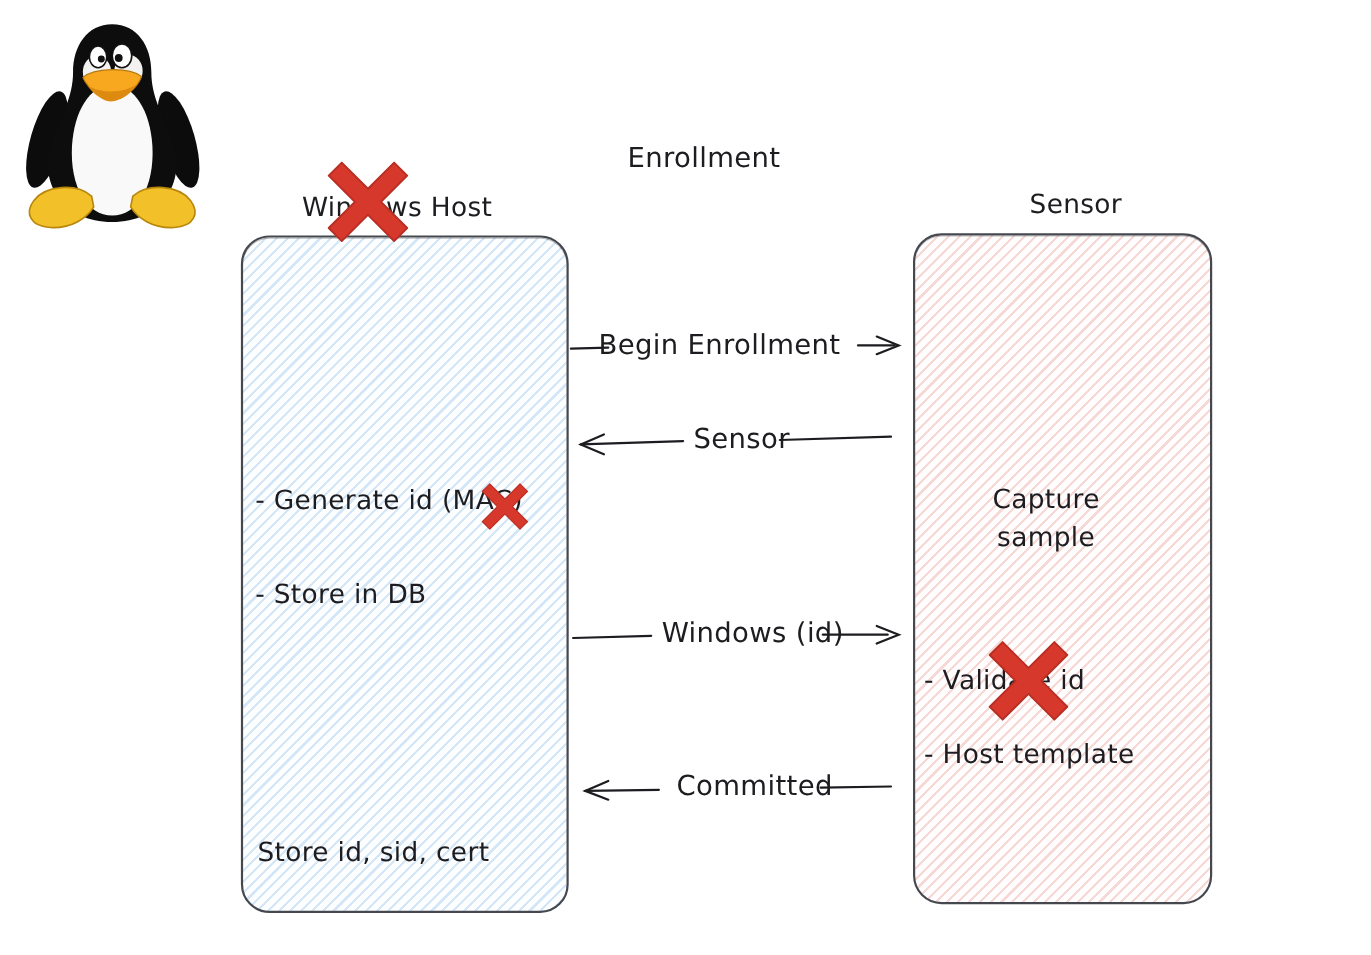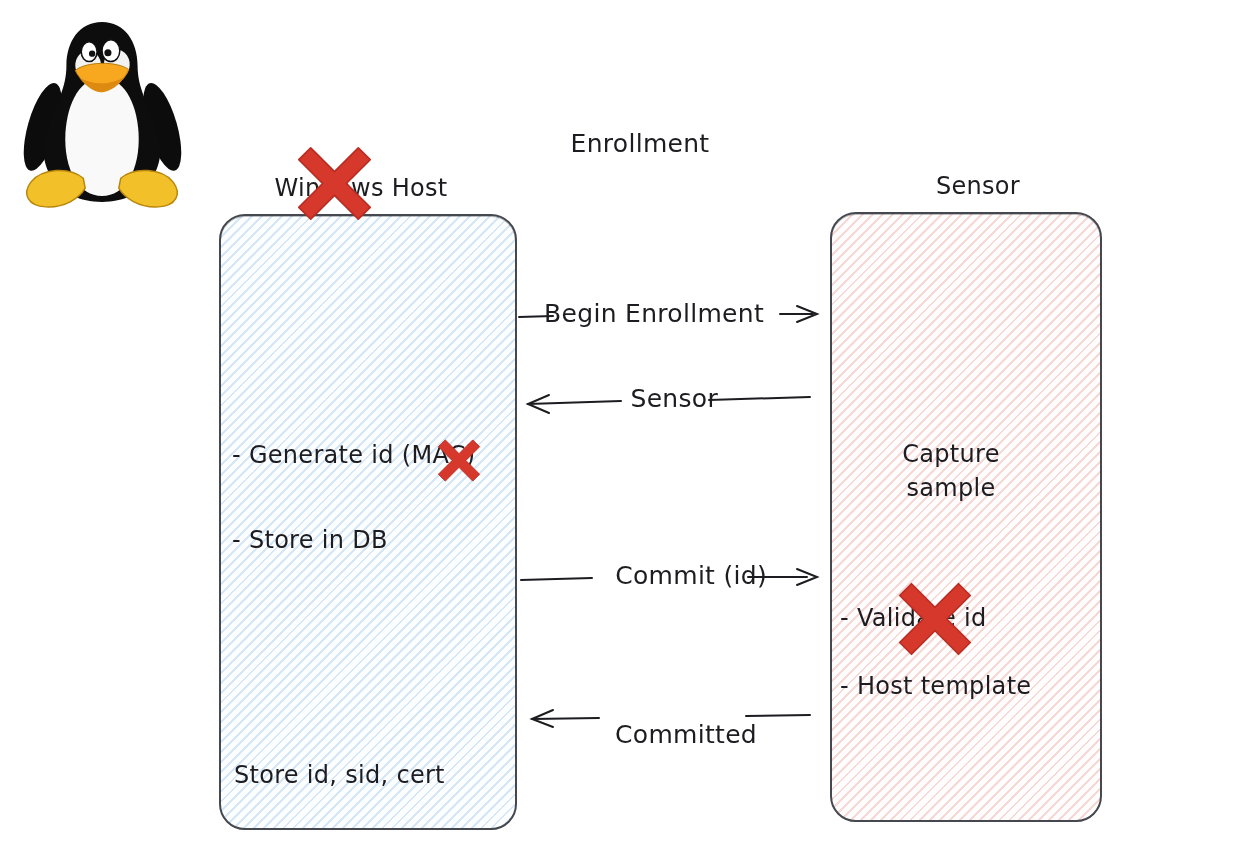--- a/index.html
+++ b/index.html
@@ -82,22 +82,22 @@
     </g>
     <g>
       <path d="M553 710 L532 719 L553 727"></path>
       <path d="M532 719 L599 718"></path>
       <path d="M746 716 L810 715"></path>
     </g>
   </svg>
 
   <div class="abs msg-label hand" style="left:540px;top:299px;width:224px;">Begin Enrollment</div>
   <div class="abs msg-label hand" style="left:614px;top:384px;width:104px;">Sensor</div>
-  <div class="abs msg-label hand" style="left:577px;top:561px;width:190px;">Commit (id)</div>
-  <div class="abs msg-label hand" style="left:587px;top:700px;width:170px;margin-top:20px;">Committed</div>
+  <div class="abs msg-label hand" style="left:577px;top:561px;width:190px;">Windows (id)</div>
+  <div class="abs msg-label hand" style="left:587px;top:700px;width:170px;">Committed</div>
 
   <svg class="cross" style="left:292px;top:141px;" width="85" height="85" viewBox="0 0 100 100">
     <path d="M50 36 L78 8 L92 22 L64 50 L92 78 L78 92 L50 64 L22 92 L8 78 L36 50 L8 22 L22 8 Z" fill="#d6382c" stroke="#b92d22" stroke-width="2" stroke-linejoin="round"></path>
   </svg>
   <svg class="cross" style="left:433px;top:436px;" width="52" height="49" viewBox="0 0 100 100">
     <path d="M50 36 L78 8 L92 22 L64 50 L92 78 L78 92 L50 64 L22 92 L8 78 L36 50 L8 22 L22 8 Z" fill="#d6382c" stroke="#b92d22" stroke-width="2" stroke-linejoin="round"></path>
   </svg>
   <svg class="cross" style="left:893px;top:577px;" width="84" height="84" viewBox="0 0 100 100">
     <path d="M50 36 L78 8 L92 22 L64 50 L92 78 L78 92 L50 64 L22 92 L8 78 L36 50 L8 22 L22 8 Z" fill="#d6382c" stroke="#b92d22" stroke-width="2" stroke-linejoin="round"></path>
   </svg>

